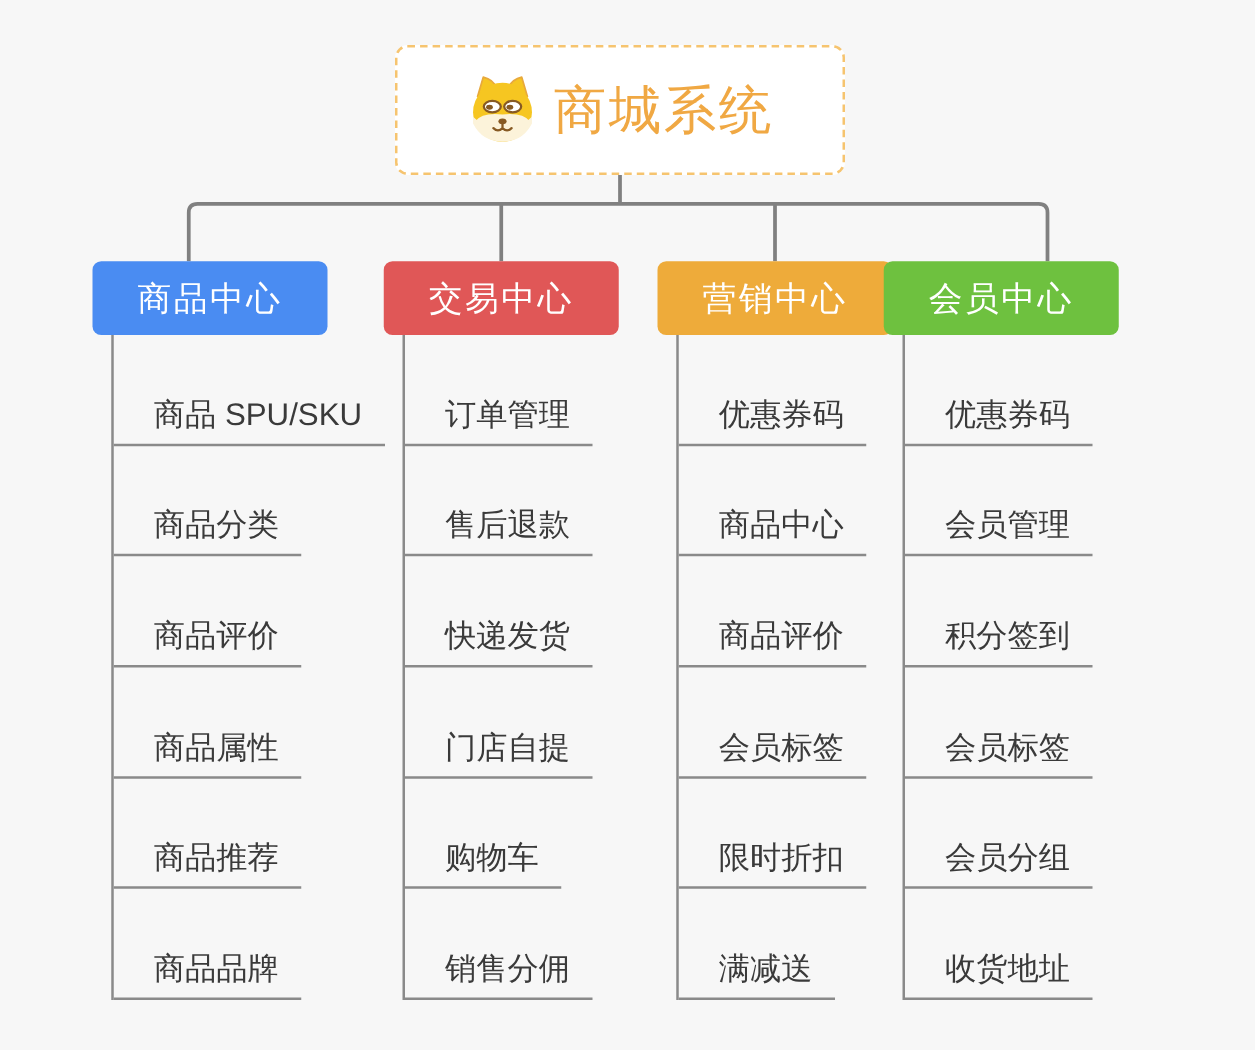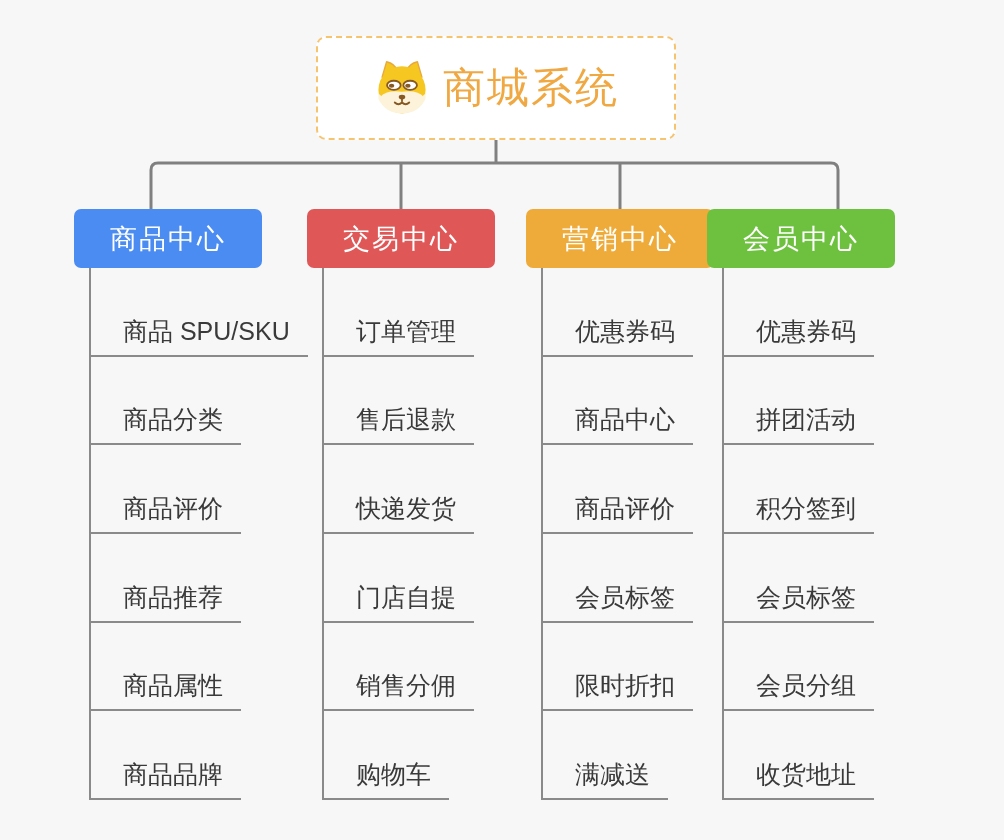--- a/index.html
+++ b/index.html
@@ -78,24 +78,24 @@
       <div class="leaf-row">
           <span class="leaf">商品 SPU/SKU</span>
         </div>
       <div class="leaf-row">
           <span class="leaf">商品分类</span>
         </div>
       <div class="leaf-row">
           <span class="leaf">商品评价</span>
         </div>
       <div class="leaf-row">
-          <span class="leaf">商品推荐</span>
+          <span class="leaf">商品属性</span>
         </div>
       <div class="leaf-row">
-          <span class="leaf">商品属性</span>
+          <span class="leaf">商品推荐</span>
         </div>
       <div class="leaf-row">
           <span class="leaf">商品品牌</span>
         </div>
     </div>
   </div>
 
   <div class="branch" style="left:307px">
     <div class="branch-header" style="background-color: rgb(224, 87, 87);">交易中心</div>
     <div class="leaf-col">
@@ -105,24 +105,24 @@
       <div class="leaf-row">
           <span class="leaf">售后退款</span>
         </div>
       <div class="leaf-row">
           <span class="leaf">快递发货</span>
         </div>
       <div class="leaf-row">
           <span class="leaf">门店自提</span>
         </div>
       <div class="leaf-row">
-          <span class="leaf">销售分佣</span>
+          <span class="leaf">购物车</span>
         </div>
       <div class="leaf-row">
-          <span class="leaf">购物车</span>
+          <span class="leaf">销售分佣</span>
         </div>
     </div>
   </div>
 
   <div class="branch" style="left:526px">
     <div class="branch-header" style="background-color: rgb(238, 171, 58);">营销中心</div>
     <div class="leaf-col">
       <div class="leaf-row">
           <span class="leaf">优惠券码</span>
         </div>
@@ -144,21 +144,21 @@
     </div>
   </div>
 
   <div class="branch" style="left:707px">
     <div class="branch-header" style="background-color: rgb(110, 193, 63);">会员中心</div>
     <div class="leaf-col">
       <div class="leaf-row">
           <span class="leaf">优惠券码</span>
         </div>
       <div class="leaf-row">
-          <span class="leaf">拼团活动</span>
+          <span class="leaf">会员管理</span>
         </div>
       <div class="leaf-row">
           <span class="leaf">积分签到</span>
         </div>
       <div class="leaf-row">
           <span class="leaf">会员标签</span>
         </div>
       <div class="leaf-row">
           <span class="leaf">会员分组</span>
         </div>

